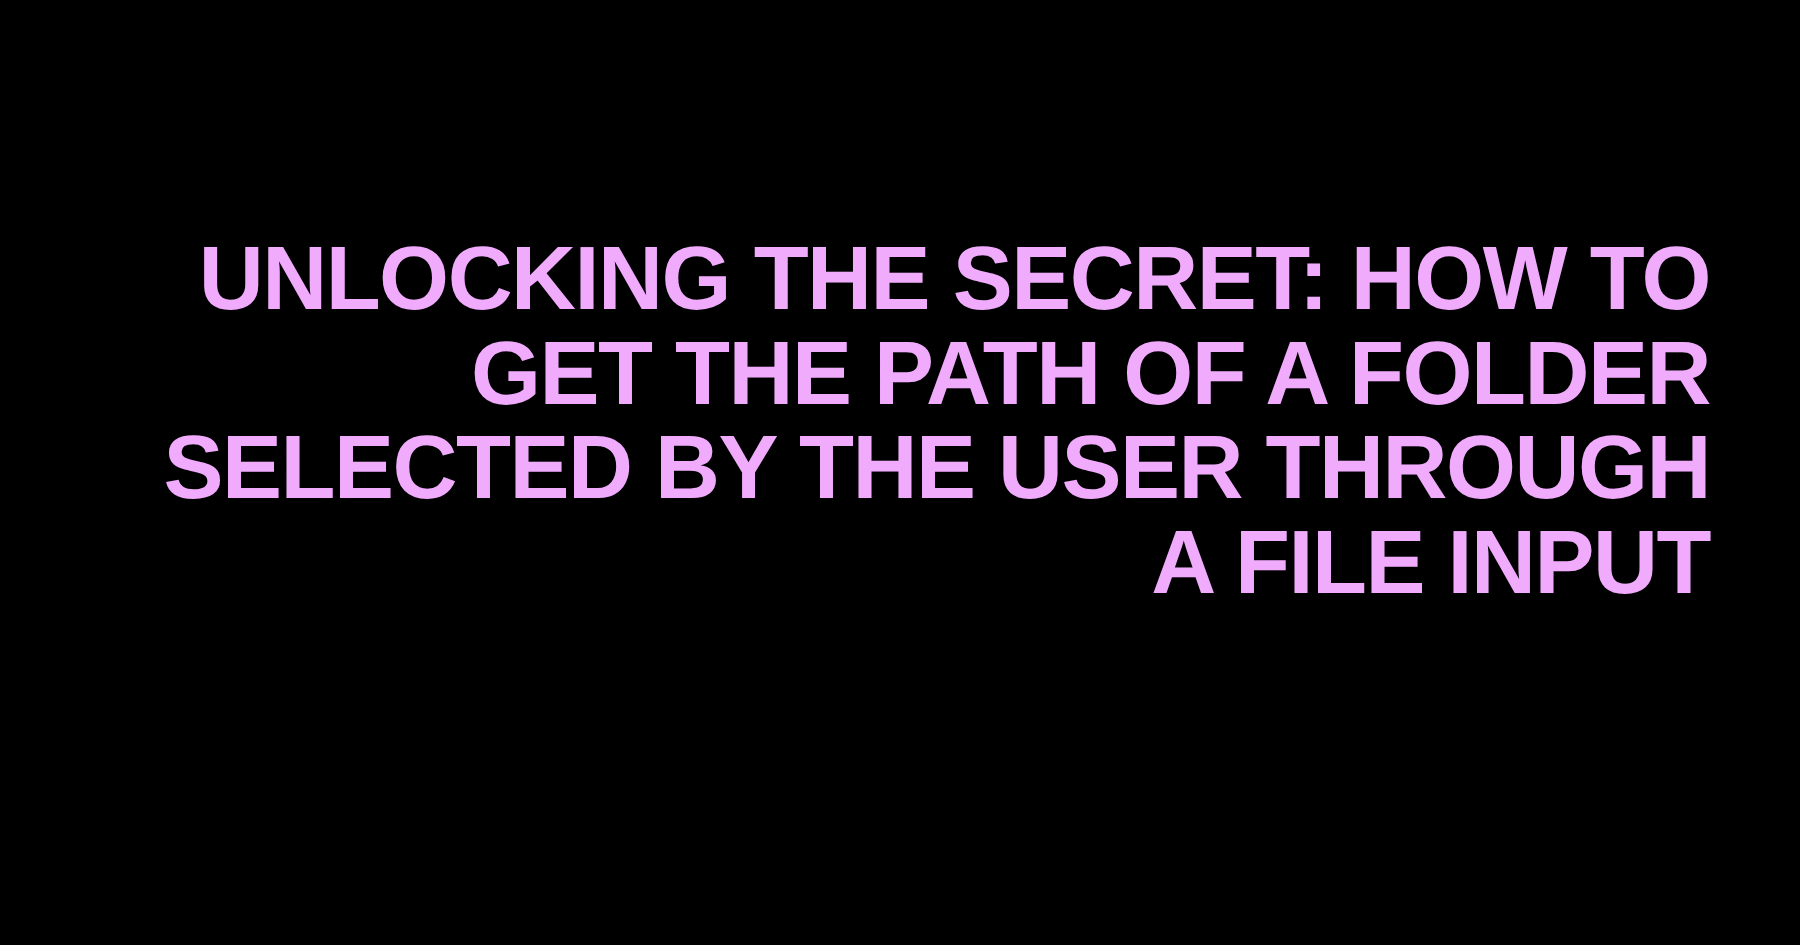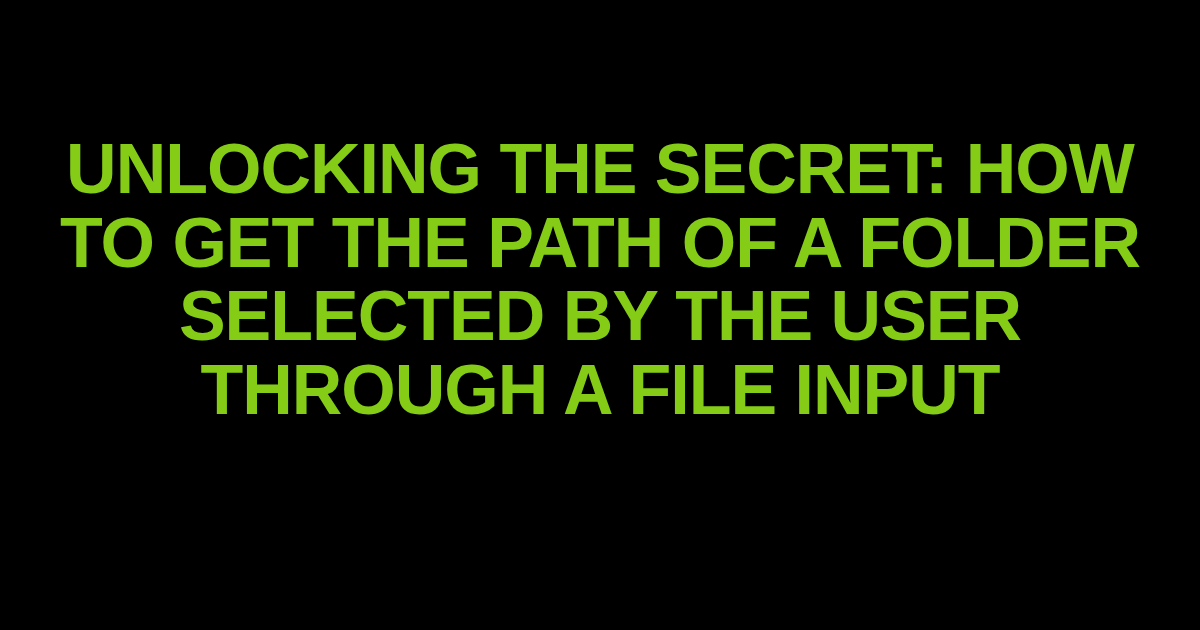--- a/index.html
+++ b/index.html
@@ -18,26 +18,27 @@
     }
     .title-container {
       width: 100%;
       padding: 0 60px;
       text-align: center;
       margin-top: -70px;
     }
     .title {
       font-family: 'Arial Black', 'Helvetica Neue', Helvetica, Arial, sans-serif;
       font-weight: 900;
-      font-size: 70px;
+      font-size: 60px;
       line-height: 1.05;
-      color: #84cc16;
+      color: #f0abfc;
       text-transform: uppercase;
       letter-spacing: -1px;
       font-stretch: condensed;
+      text-align: right;
     }
   </style>
 </head>
 <body>
 
 <div class="title-container">
   <h1 class="title">UNLOCKING THE SECRET: HOW TO GET THE PATH OF A FOLDER SELECTED BY THE USER THROUGH A FILE INPUT</h1>
 </div>
 
 </body></html>

